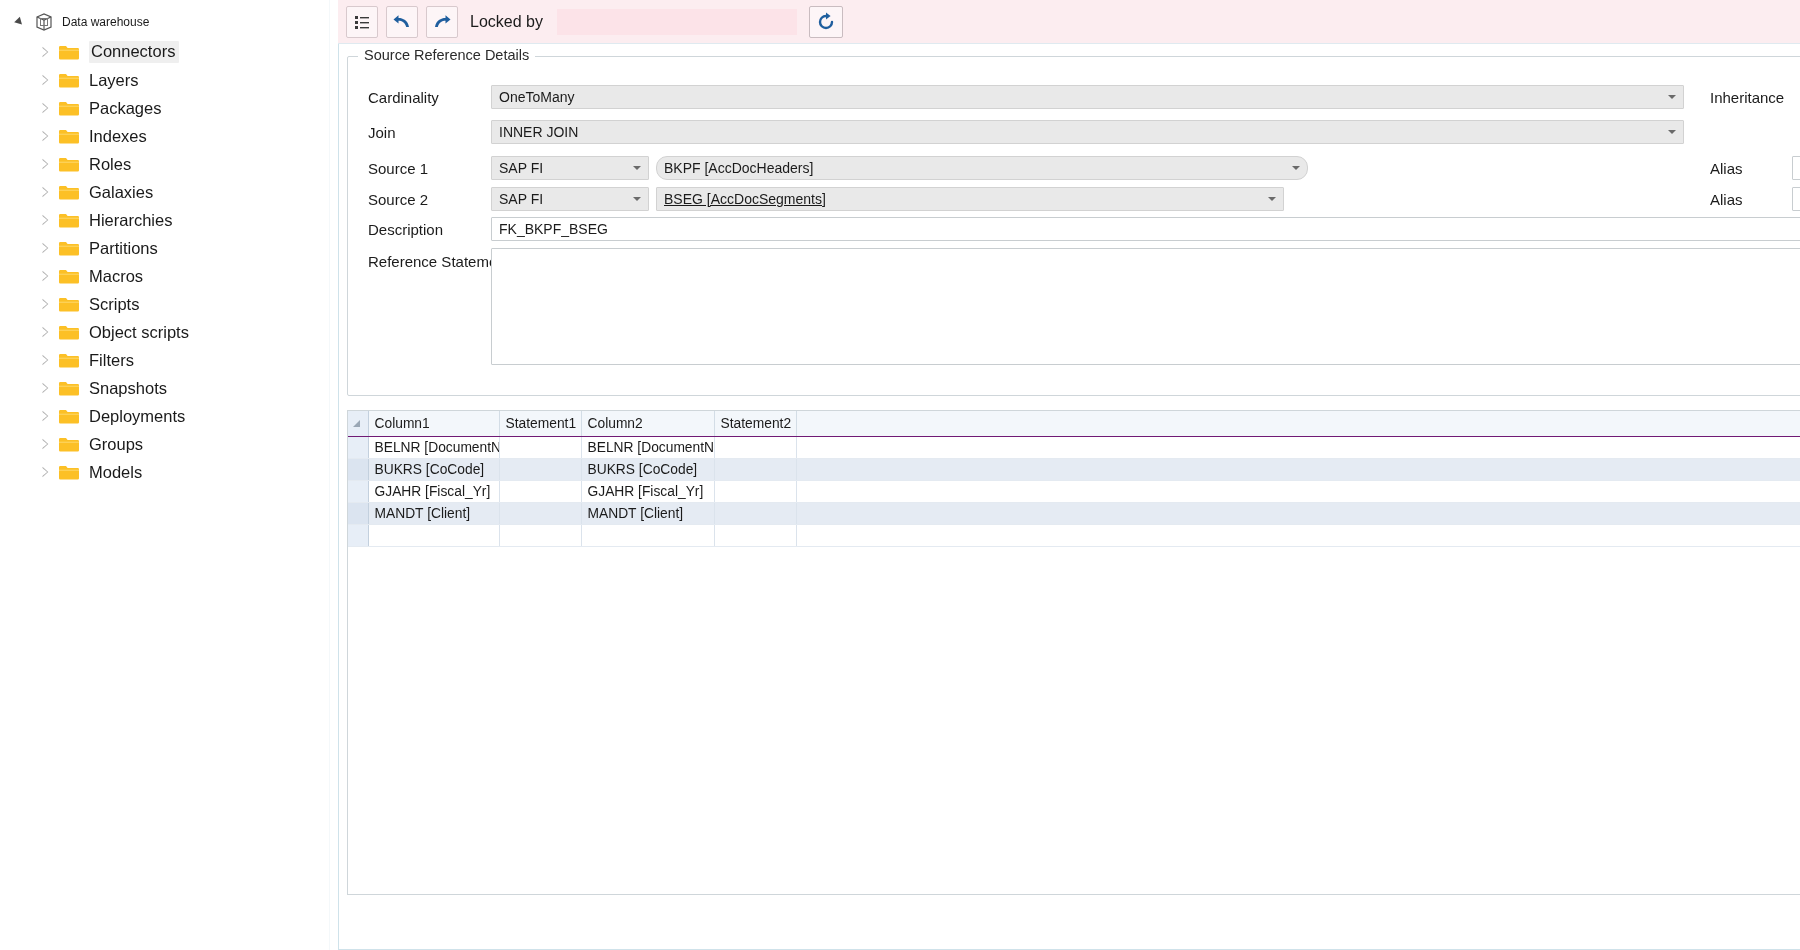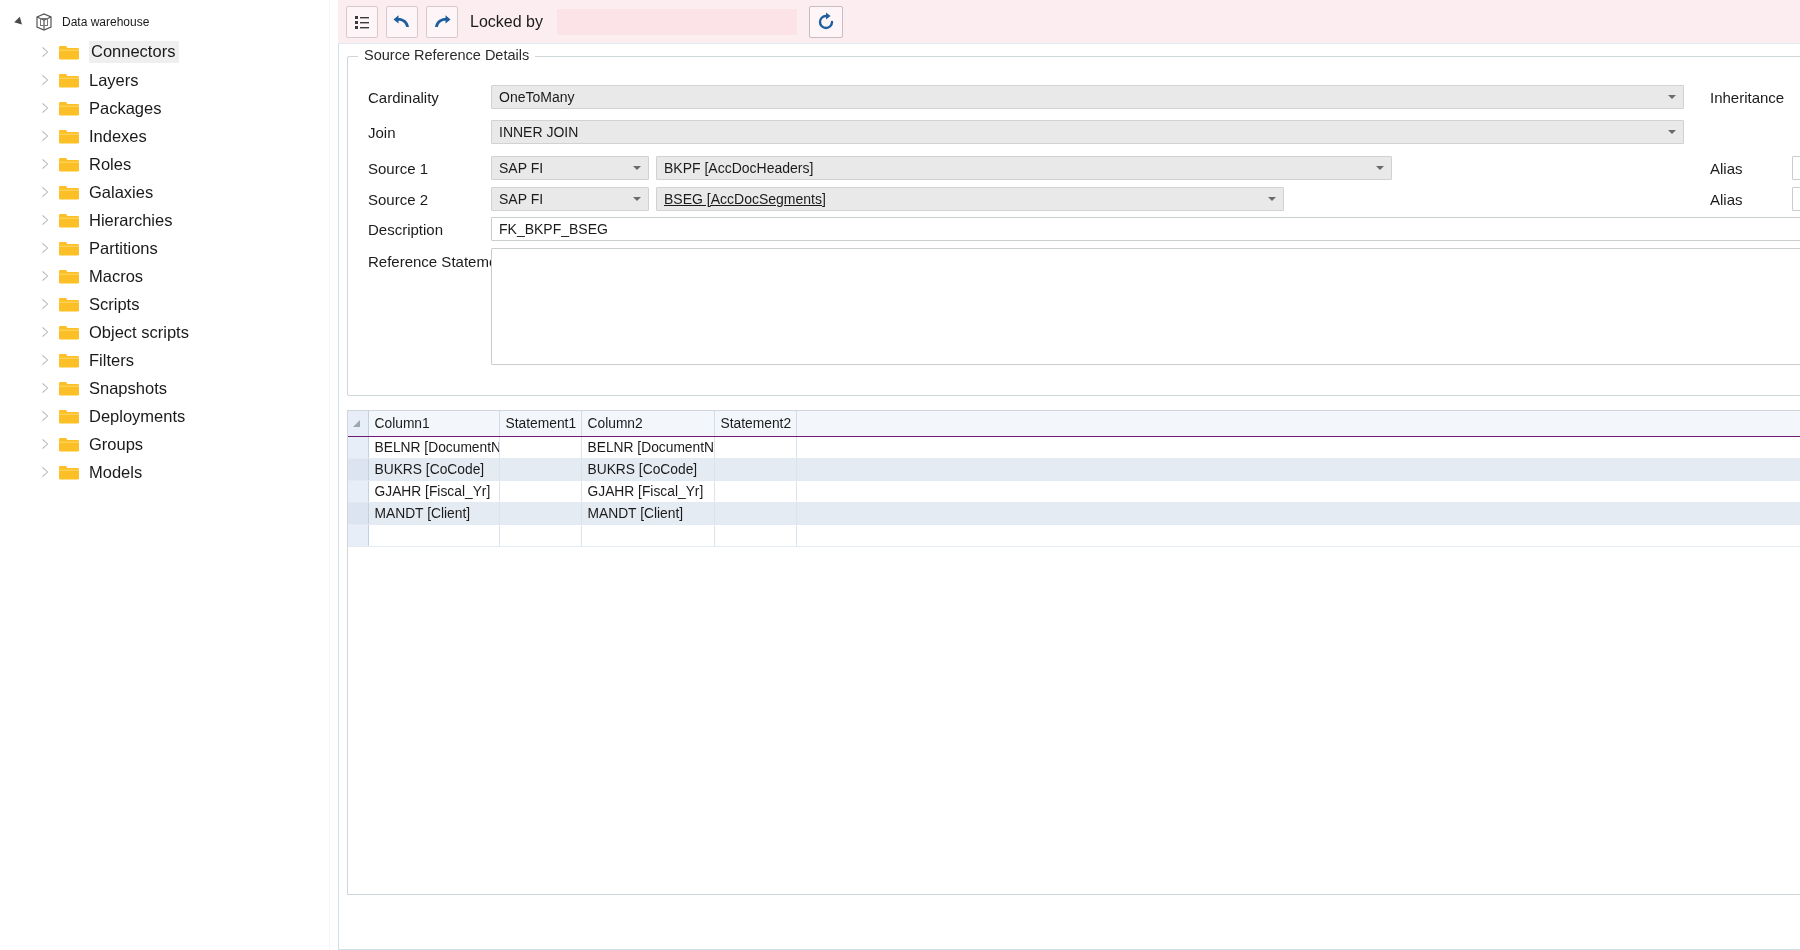--- a/index.html
+++ b/index.html
@@ -554,21 +554,21 @@
           <span class="caret"></span>
         </div>
 
         <span class="row-label" style="left:1362px; top:32px;">Inheritance</span>
 
         <span class="row-label" style="left:20px; top:103px;">Source 1</span>
         <div class="combo" style="left:143px; top:99px; width:158px;">
           <span>SAP FI</span>
           <span class="caret"></span>
         </div>
-        <div class="combo" style="left:308px; top:99px; width:736px;">
+        <div class="combo" style="left:308px; top:99px; width:652px;border-radius:11px;">
           <span>BKPF [AccDocHeaders]</span>
           <span class="caret"></span>
         </div>
         <span class="row-label" style="left:1362px; top:103px;">Alias</span>
         <div class="txtinput" style="left:1444px; top:99px; width:305px;">
           <span></span>
         </div>
 
         <span class="row-label" style="left:20px; top:134px;">Source 2</span>
         <div class="combo" style="left:143px; top:130px; width:158px;">

